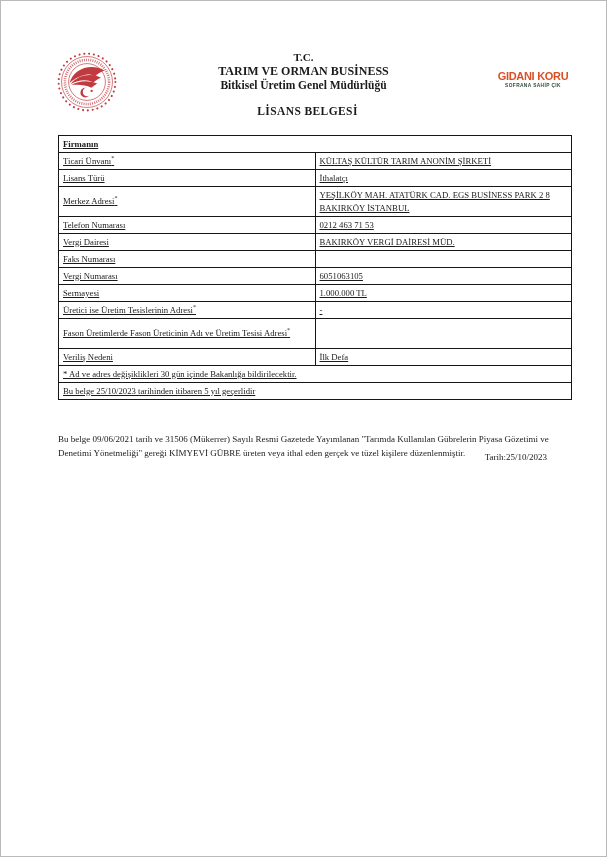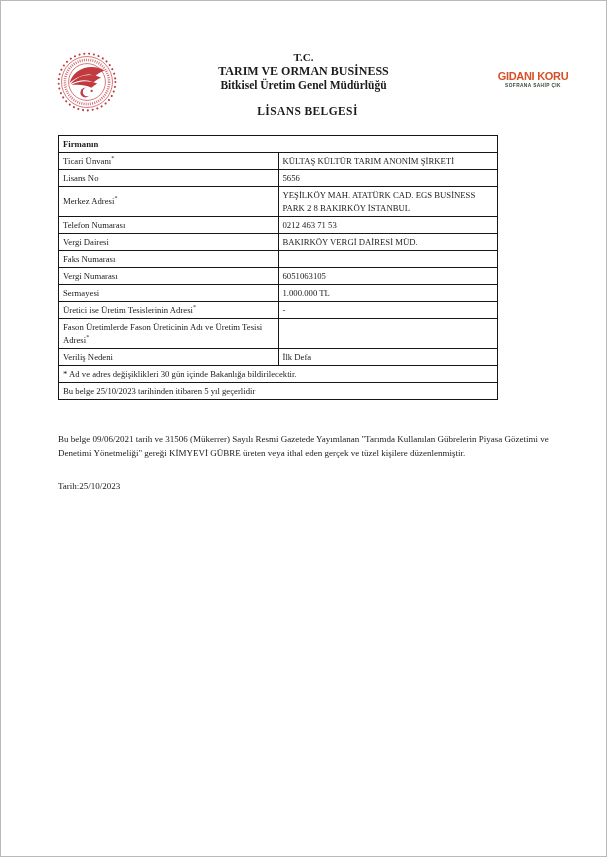--- a/index.html
+++ b/index.html
@@ -16,38 +16,38 @@
   .ministry  { font-size:12px;  font-weight:bold; line-height:14px; }
   .directorate{ font-size:11.5px; font-weight:bold; line-height:14px; }
   .doc-title { position:absolute; left:4px; top:104px; width:100%; text-align:center;
                font-size:11.5px; font-weight:bold; letter-spacing:0.4px; }
   .campaign  { position:absolute; left:487px; top:69px; width:90px; text-align:center;
                font-family:"Liberation Sans","DejaVu Sans",sans-serif; }
   .campaign-line1 { font-size:11px; font-weight:bold; color:#d94f26; letter-spacing:-0.3px; }
   .campaign-line2 { font-size:4.8px;  font-weight:bold; color:#2d4a35; letter-spacing:0.4px; margin-top:1px; }
   
   table.doc {
-    position:absolute; left:57px; top:134px; width:440px;
+    position:absolute; left:57px; top:134px; width:514px;
     border-collapse:collapse; table-layout:fixed;
-    font-size:8.7px; color:#1b1b1b;
+    font-size:8.7px; color:#1b1b1b;text-decoration:underline;
   }
   table.doc td {
     border:1px solid #161616; padding:1px 4px;
     line-height:13px; vertical-align:middle; overflow:hidden;
   }
   td.lbl { width:172px; }
   tr.section td { font-weight:bold; }
   sup.mark { font-size:6px; line-height:0; }
   tr.h2 td { height:27px; }
   tr.h1 td { height:14px; }
   
   .foot-par  { position:absolute; left:57px; top:431px; width:496px;
                font-size:9px; line-height:14px; }
-  .foot-date { position:absolute; left:57px; top:480px; width:489px;
-               text-align:left; font-size:9px; }
+  .foot-date { position:absolute; left:57px; top:451px; width:489px;
+               text-align:right; font-size:9px; }
   .signature { position:absolute; left:437px; top:489px; font-size:9px; line-height:13.5px; }
 </style>
 </head>
 <body>
 
 <div class="page">
 
   <svg class="seal" viewBox="0 0 64 64" aria-hidden="true">
     <circle cx="32" cy="32" r="29.3" fill="none" stroke="#c13a40" stroke-width="2.1" stroke-dasharray="0.1,4.9" stroke-linecap="round"></circle>
     <circle cx="32" cy="32" r="26.3" fill="none" stroke="#c13a40" stroke-width="0.7"></circle>
@@ -76,22 +76,22 @@
   <table class="doc">
     <tbody>
         <tr class="section h1">
       <td colspan="2">Firmanın</td>
     </tr>
     <tr class="h1">
       <td class="lbl"><span>Ticari Ünvanı</span><sup class="mark">*</sup></td>
       <td class="val">KÜLTAŞ KÜLTÜR TARIM ANONİM ŞİRKETİ</td>
     </tr>
     <tr class="h1">
-      <td class="lbl"><span>Lisans No</span><sup class="mark"></sup></td>
-      <td class="val">5656</td>
+      <td class="lbl"><span>Lisans Türü</span><sup class="mark"></sup></td>
+      <td class="val">İthalatçı</td>
     </tr>
     <tr class="h2">
       <td class="lbl"><span>Merkez Adresi</span><sup class="mark">*</sup></td>
       <td class="val">YEŞİLKÖY MAH. ATATÜRK CAD. EGS BUSİNESS PARK 2 8 BAKIRKÖY İSTANBUL</td>
     </tr>
     <tr class="h1">
       <td class="lbl"><span>Telefon Numarası</span><sup class="mark"></sup></td>
       <td class="val">0212 463 71 53</td>
     </tr>
     <tr class="h1">

